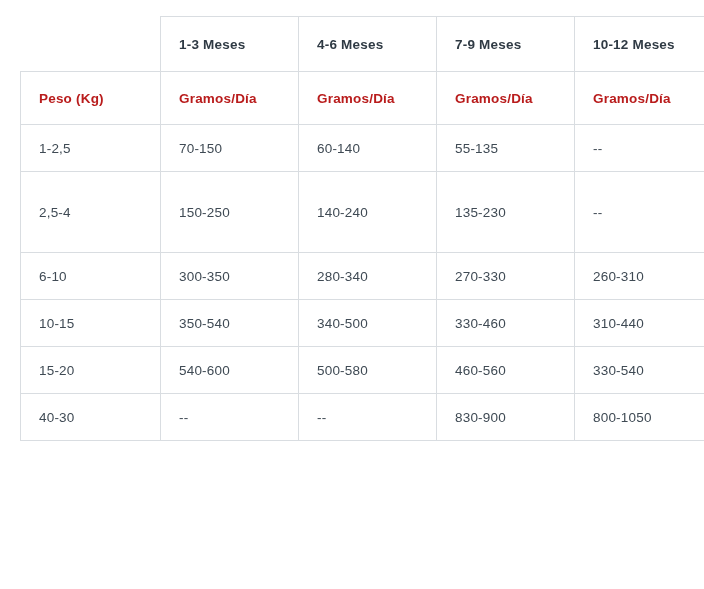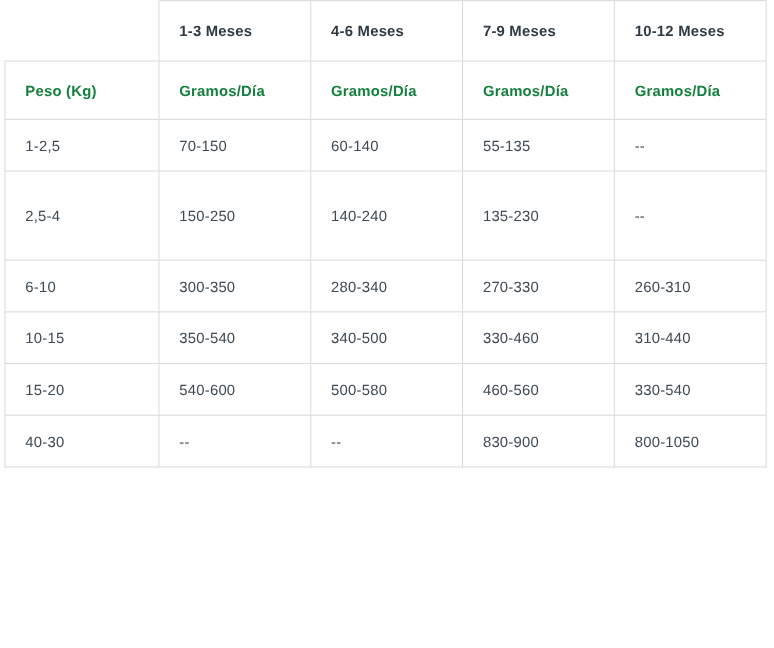--- a/index.html
+++ b/index.html
@@ -11,21 +11,21 @@
     width: 704px;
     height: 589px;
     font-family: "Liberation Sans", sans-serif;
     color: #3d4852;
     overflow: hidden;
   }
   .table-wrap {
     width: 704px;
     height: 589px;
     box-sizing: border-box;
-    padding: 0;
+    padding: 16px;
   }
   table.feeding-table {
     border-collapse: collapse;
     width: 692px;
     margin-left: 4px;
     table-layout: fixed;
   }
   table.feeding-table td, table.feeding-table th {
     border: 1px solid #d9dde1;
     text-align: left;
@@ -46,21 +46,21 @@
   tr.header-row td {
     height: 54px;
     font-weight: bold;
     font-size: 13.5px;
     color: #2f3a44;
   }
   tr.subheader-row td {
     height: 52px;
     font-weight: bold;
     font-size: 13.5px;
-    color: #15803d;
+    color: #b91c1c;
   }
   tr.data-row td {
     height: 46px;
   }
   tr.tall-row td {
     height: 80px;
   }
   tr.header-row td.blank-cell,
   td.blank-cell {
     border-left: none;

